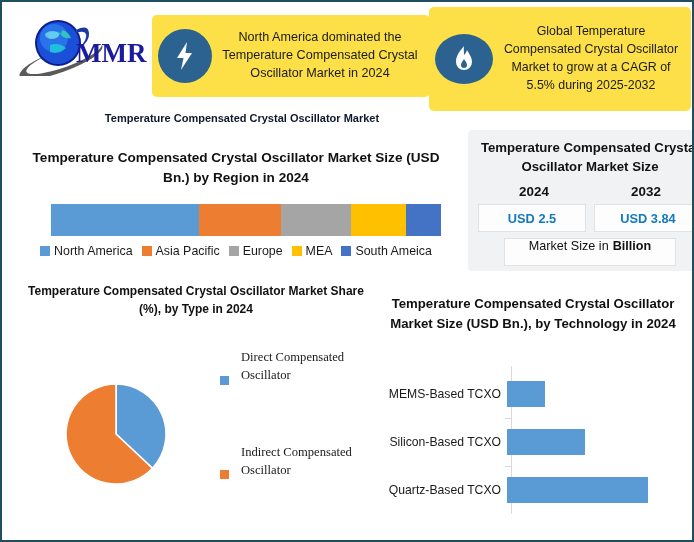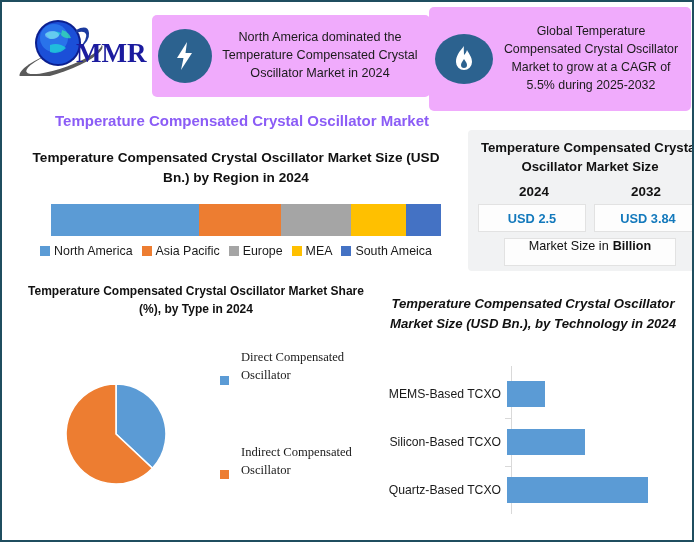--- a/index.html
+++ b/index.html
@@ -28,21 +28,21 @@
     position: absolute;
     left: 12px;
     top: 12px;
     width: 140px;
     height: 62px;
   }
   .logo-wrap svg { display: block; }
 
   .fact-card {
     position: absolute;
-    background: #f0abfc;
+    background: #fde047;
     border-radius: 5px;
     box-sizing: border-box;
     display: flex;
     align-items: center;
     padding: 6px 8px 6px 6px;
   }
   #fact-card-1 {
     left: 150px;
     top: 13px;
     width: 278px;
@@ -83,23 +83,23 @@
     line-height: 1.45;
   }
 
   
   #main-title {
     position: absolute;
     left: 30px;
     top: 110px;
     width: 420px;
     text-align: center;
-    font-size: 15px;
-    font-weight: bold;
-    color: #8b5cf6;
+    font-size: 11px;
+    font-weight: bold;
+    color: #0f172a;
   }
 
   
   #region-panel {
     position: absolute;
     left: 22px;
     top: 142px;
     width: 424px;
     height: 125px;
   }
@@ -255,21 +255,20 @@
     top: 292px;
     width: 318px;
     height: 235px;
   }
   #tech-title {
     text-align: center;
     font-size: 13.2px;
     font-weight: bold;
     color: #111111;
     line-height: 1.5;
-    font-style: italic;
   }
   #tech-chart {
     position: absolute;
     left: 0;
     top: 72px;
     width: 318px;
     height: 150px;
   }
   .tech-axis {
     position: absolute;

